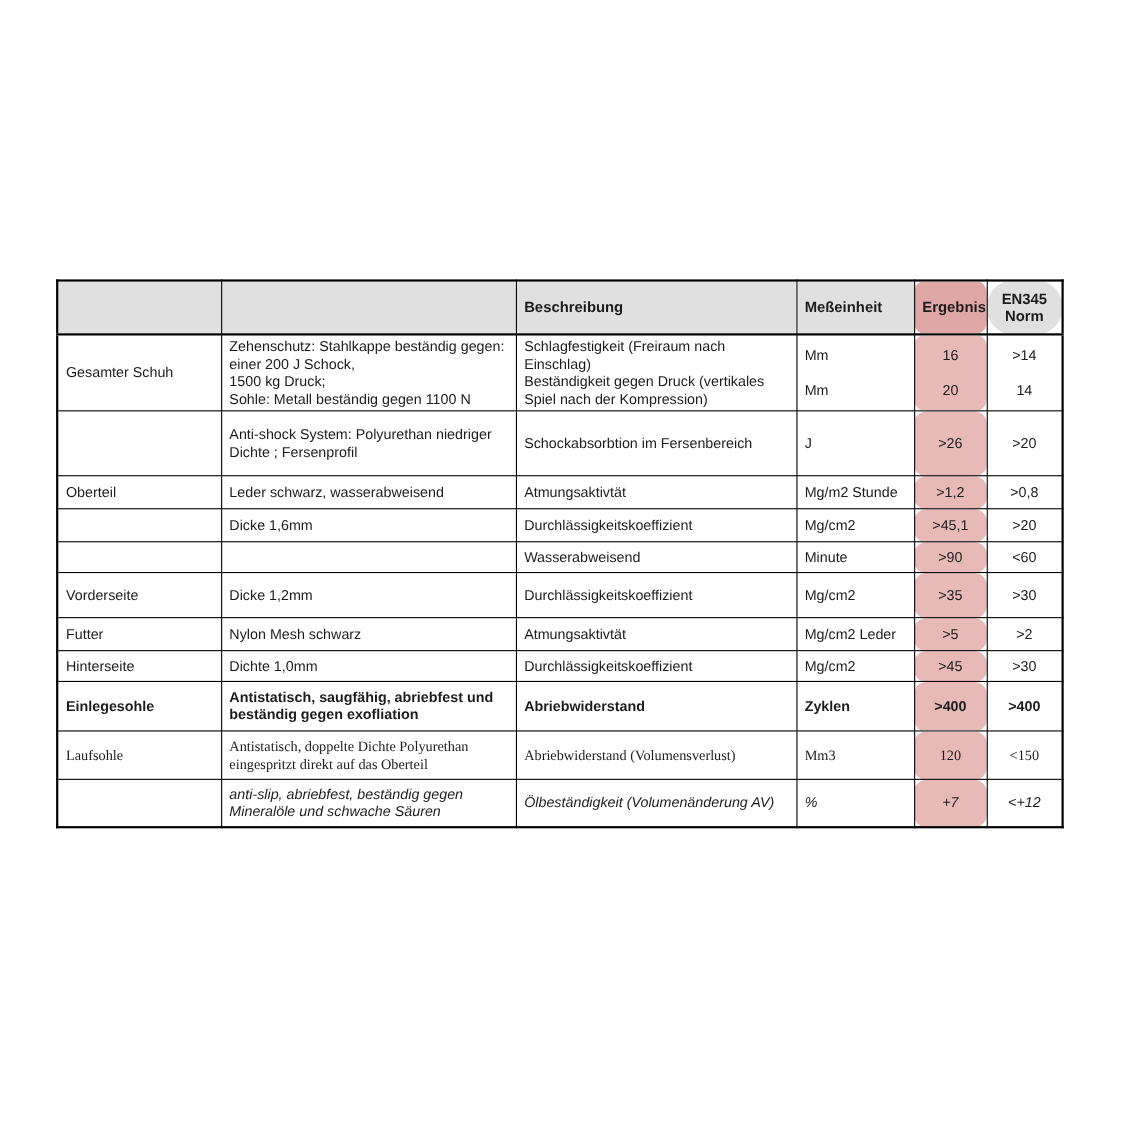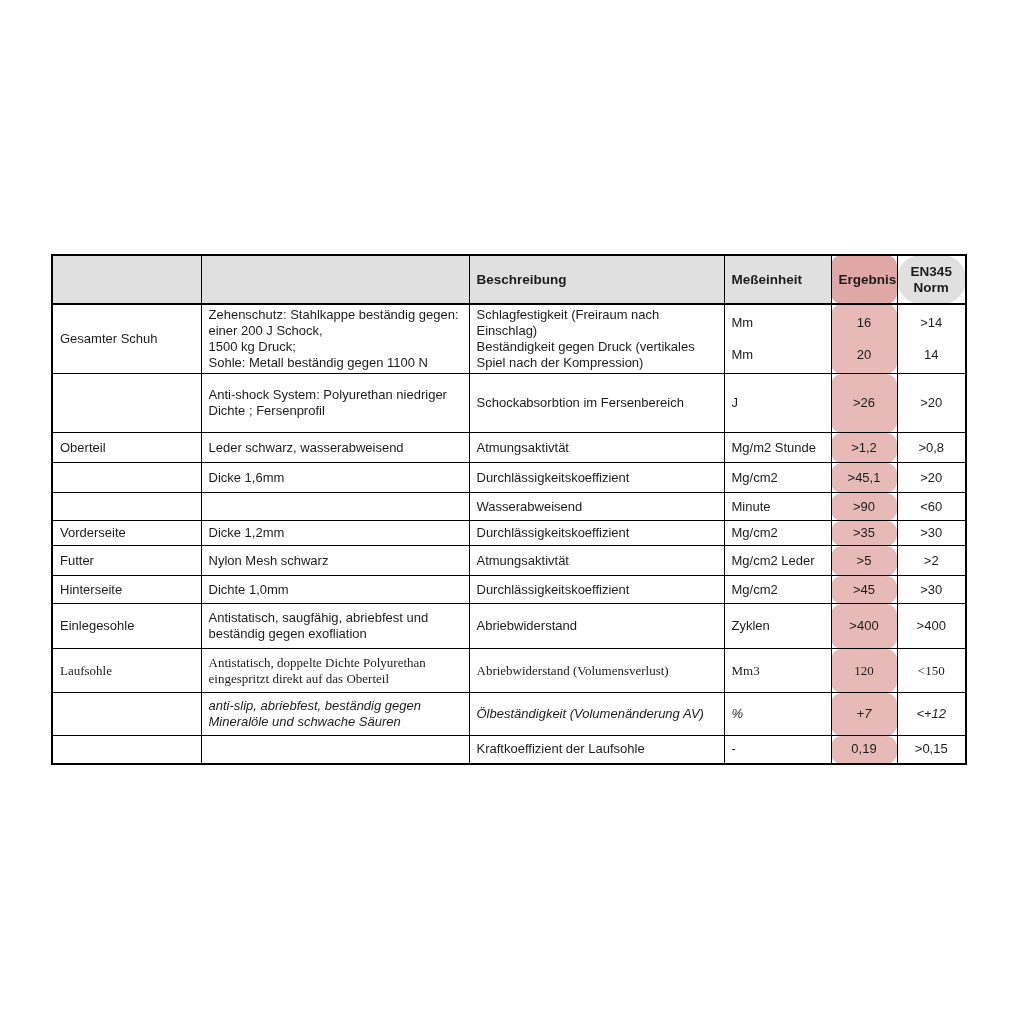--- a/index.html
+++ b/index.html
@@ -52,22 +52,22 @@
   }
   tr.hdr td.col-norm {
     text-align: center;
   }
   
   tr.rh49 { height: 49px; }
   tr.rh69 { height: 69px; }
   tr.rh59 { height: 59px; }
   tr.rh30 { height: 30px; }
   tr.rh28 { height: 28px; padding-left: 36px; }
-  tr.rh29 { height: 25px; }
-  tr.rh45 { height: 45px; }
+  tr.rh29 { height: 41px; }
+  tr.rh45 { height: 45px; font-weight: bold; }
   tr.rh44 { height: 44px; font-family: Liberation Serif, serif; }
   tr.rh43 { height: 43px; font-style: italic; }
 </style>
 </head>
 <body>
 
 <table class="spec-table">
   <colgroup>
     <col style="width:149px">
     <col style="width:268px">
@@ -194,22 +194,14 @@
     <tr class="rh43">
       <td></td>
       <td>anti-slip, abriebfest, beständig gegen
 Mineralöle und schwache Säuren</td>
       <td>Ölbeständigkeit (Volumenänderung AV)</td>
       <td>%</td>
       <td class="col-result">+7</td>
       <td class="col-norm">&lt;+12</td>
     </tr>
 
-    <tr class="rh28">
-      <td></td>
-      <td></td>
-      <td>Kraftkoeffizient der Laufsohle</td>
-      <td>-</td>
-      <td class="col-result">0,19</td>
-      <td class="col-norm">&gt;0,15</td>
-    </tr>
   </tbody>
 </table>
 
 </body></html>

